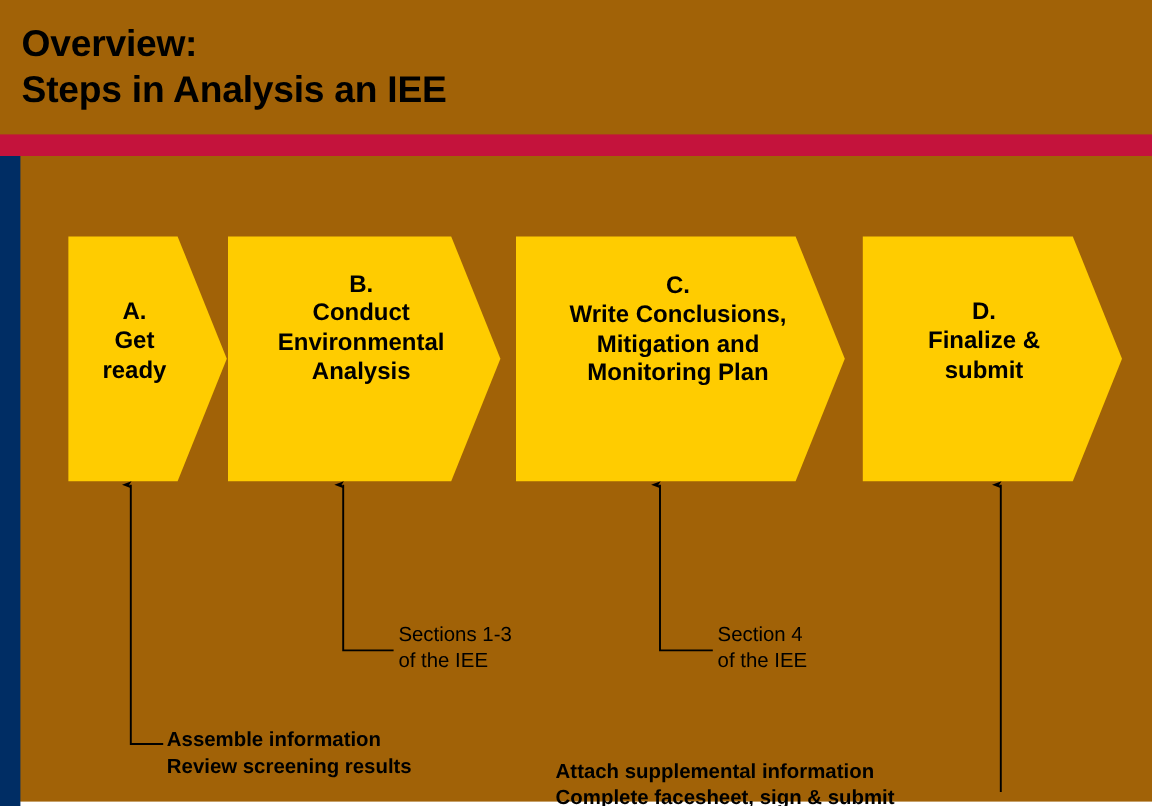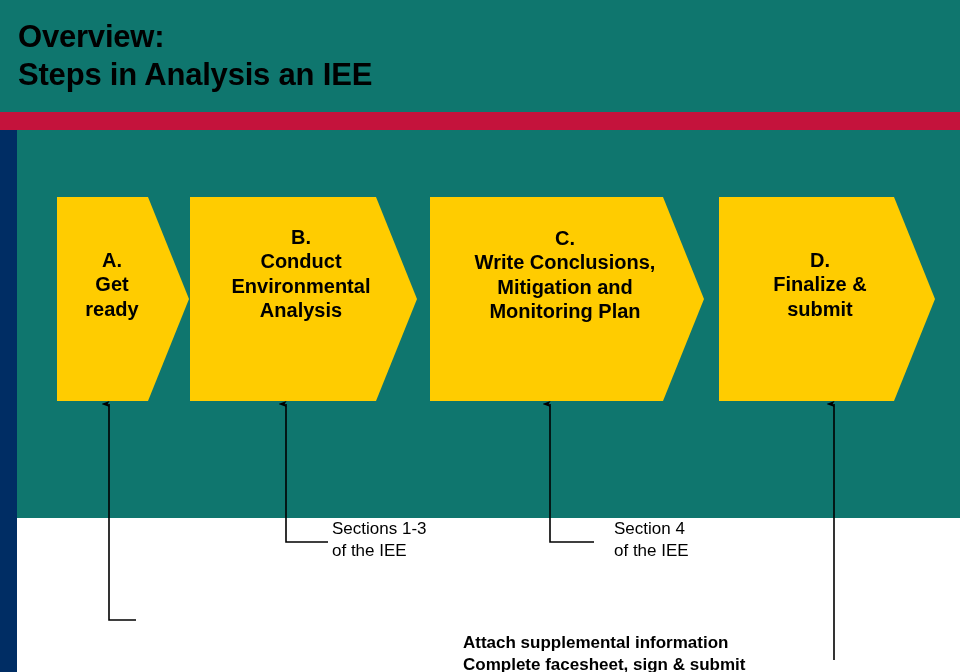--- a/index.html
+++ b/index.html
@@ -11,22 +11,22 @@
     width: 960px;
     height: 672px;
     overflow: hidden;
     font-family: "Liberation Sans", sans-serif;
     position: relative;
   }
   #slide {
     position: absolute;
     left: 0; top: 0;
     width: 960px;
-    height: 518px;
-    background: #0f766e;
+    height: 668px;
+    background: #a16207;
   }
 
   
   .title-block {
     position: absolute;
     left: 18px;
     top: 18px;
     width: 900px;
   }
   .title-line {
@@ -85,21 +85,21 @@
   .annot {
     position: absolute;
     color: #000000;
     white-space: pre-line;
     line-height: 1.30;
   }
   .annot.plain { font-weight: normal; font-size: 17px; }
   .annot.bold  { font-weight: bold;  font-size: 17px; }
 
   #annot-sections13 { left: 332px; top: 518px; width: 220px; }
-  #annot-section4   { left: 614px; top: 518px; width: 200px; }
+  #annot-section4   { left: 598px; top: 518px; width: 200px; }
   #annot-assemble   { left: 139px; top: 606px; width: 330px; }
   #annot-attach     { left: 463px; top: 632px; width: 380px; }
 </style>
 </head>
 <body>
 
 <div id="slide">
 
   <div class="title-block">
     <div class="title-line">Overview:</div>
@@ -156,16 +156,18 @@
 Mitigation and
 Monitoring Plan</div>
   <div class="chev-label" id="chev-label-3">D.
 Finalize &amp;
 submit</div>
 
   <div class="annot plain" id="annot-sections13">Sections 1-3
 of the IEE</div>
   <div class="annot plain" id="annot-section4">Section 4
 of the IEE</div>
+  <div class="annot bold" id="annot-assemble">Assemble information
+Review screening results</div>
   <div class="annot bold" id="annot-attach">Attach supplemental information
 Complete facesheet, sign &amp; submit</div>
 
 </div>
 
 </body></html>

